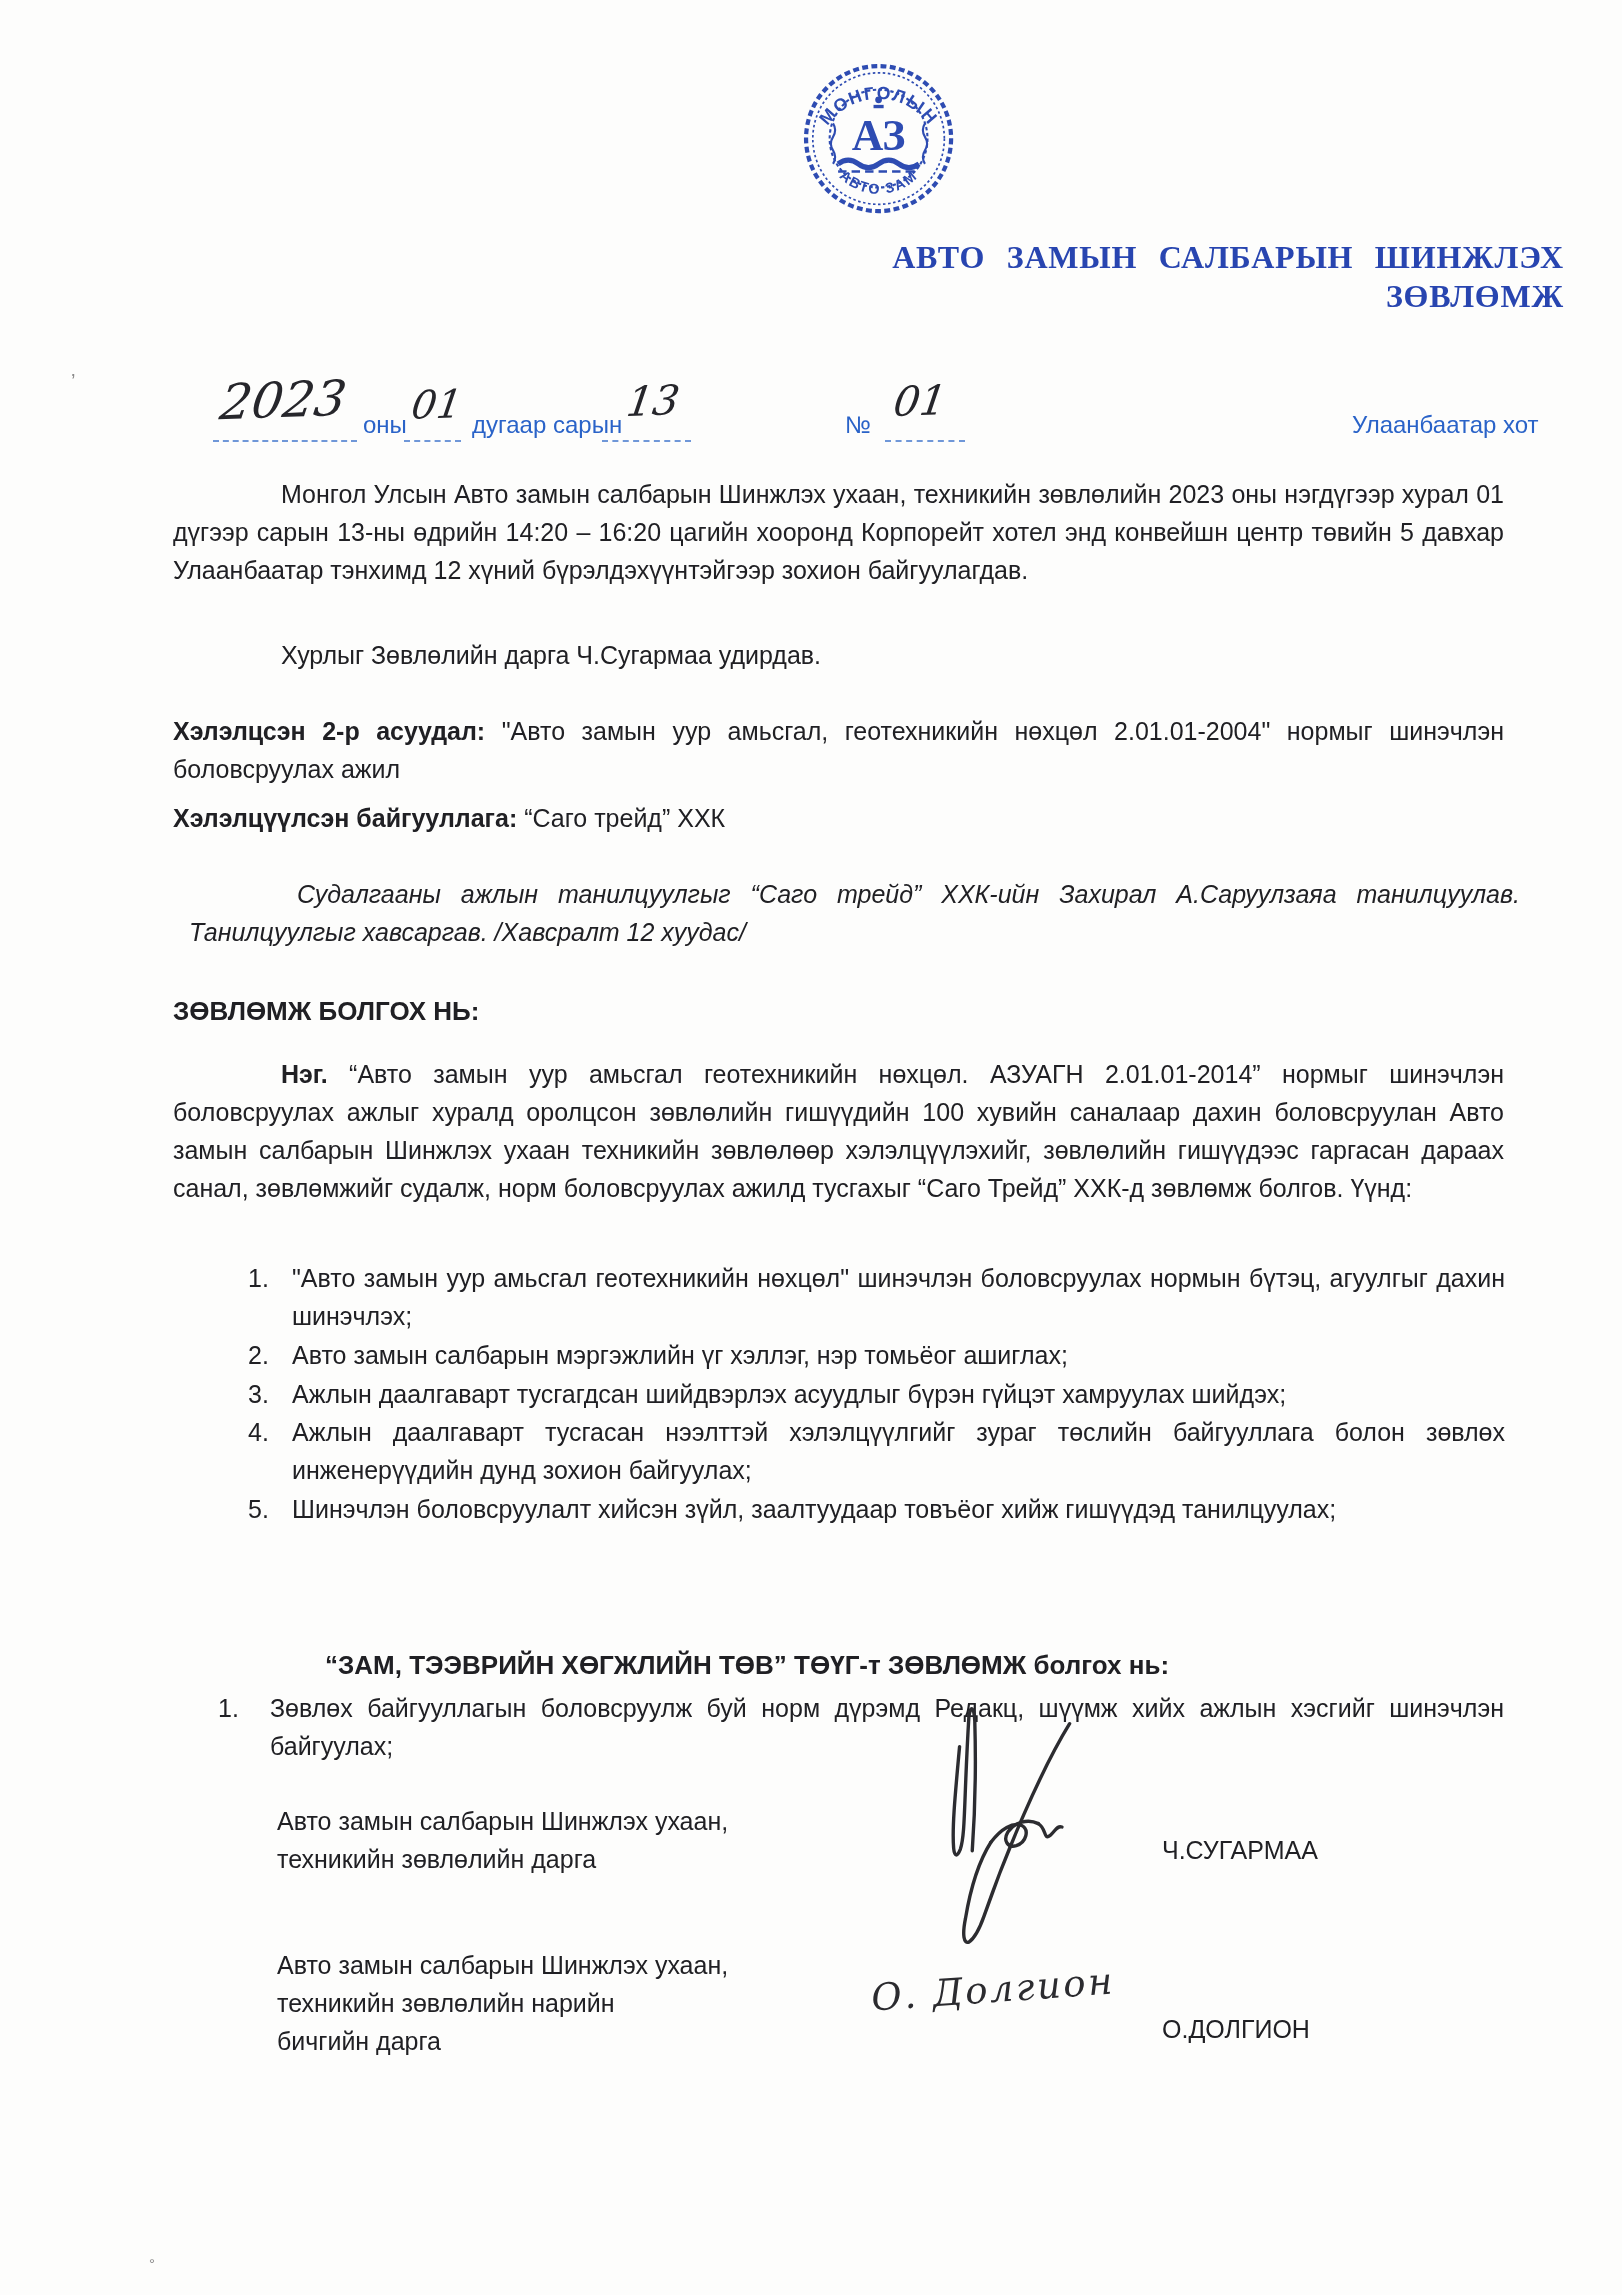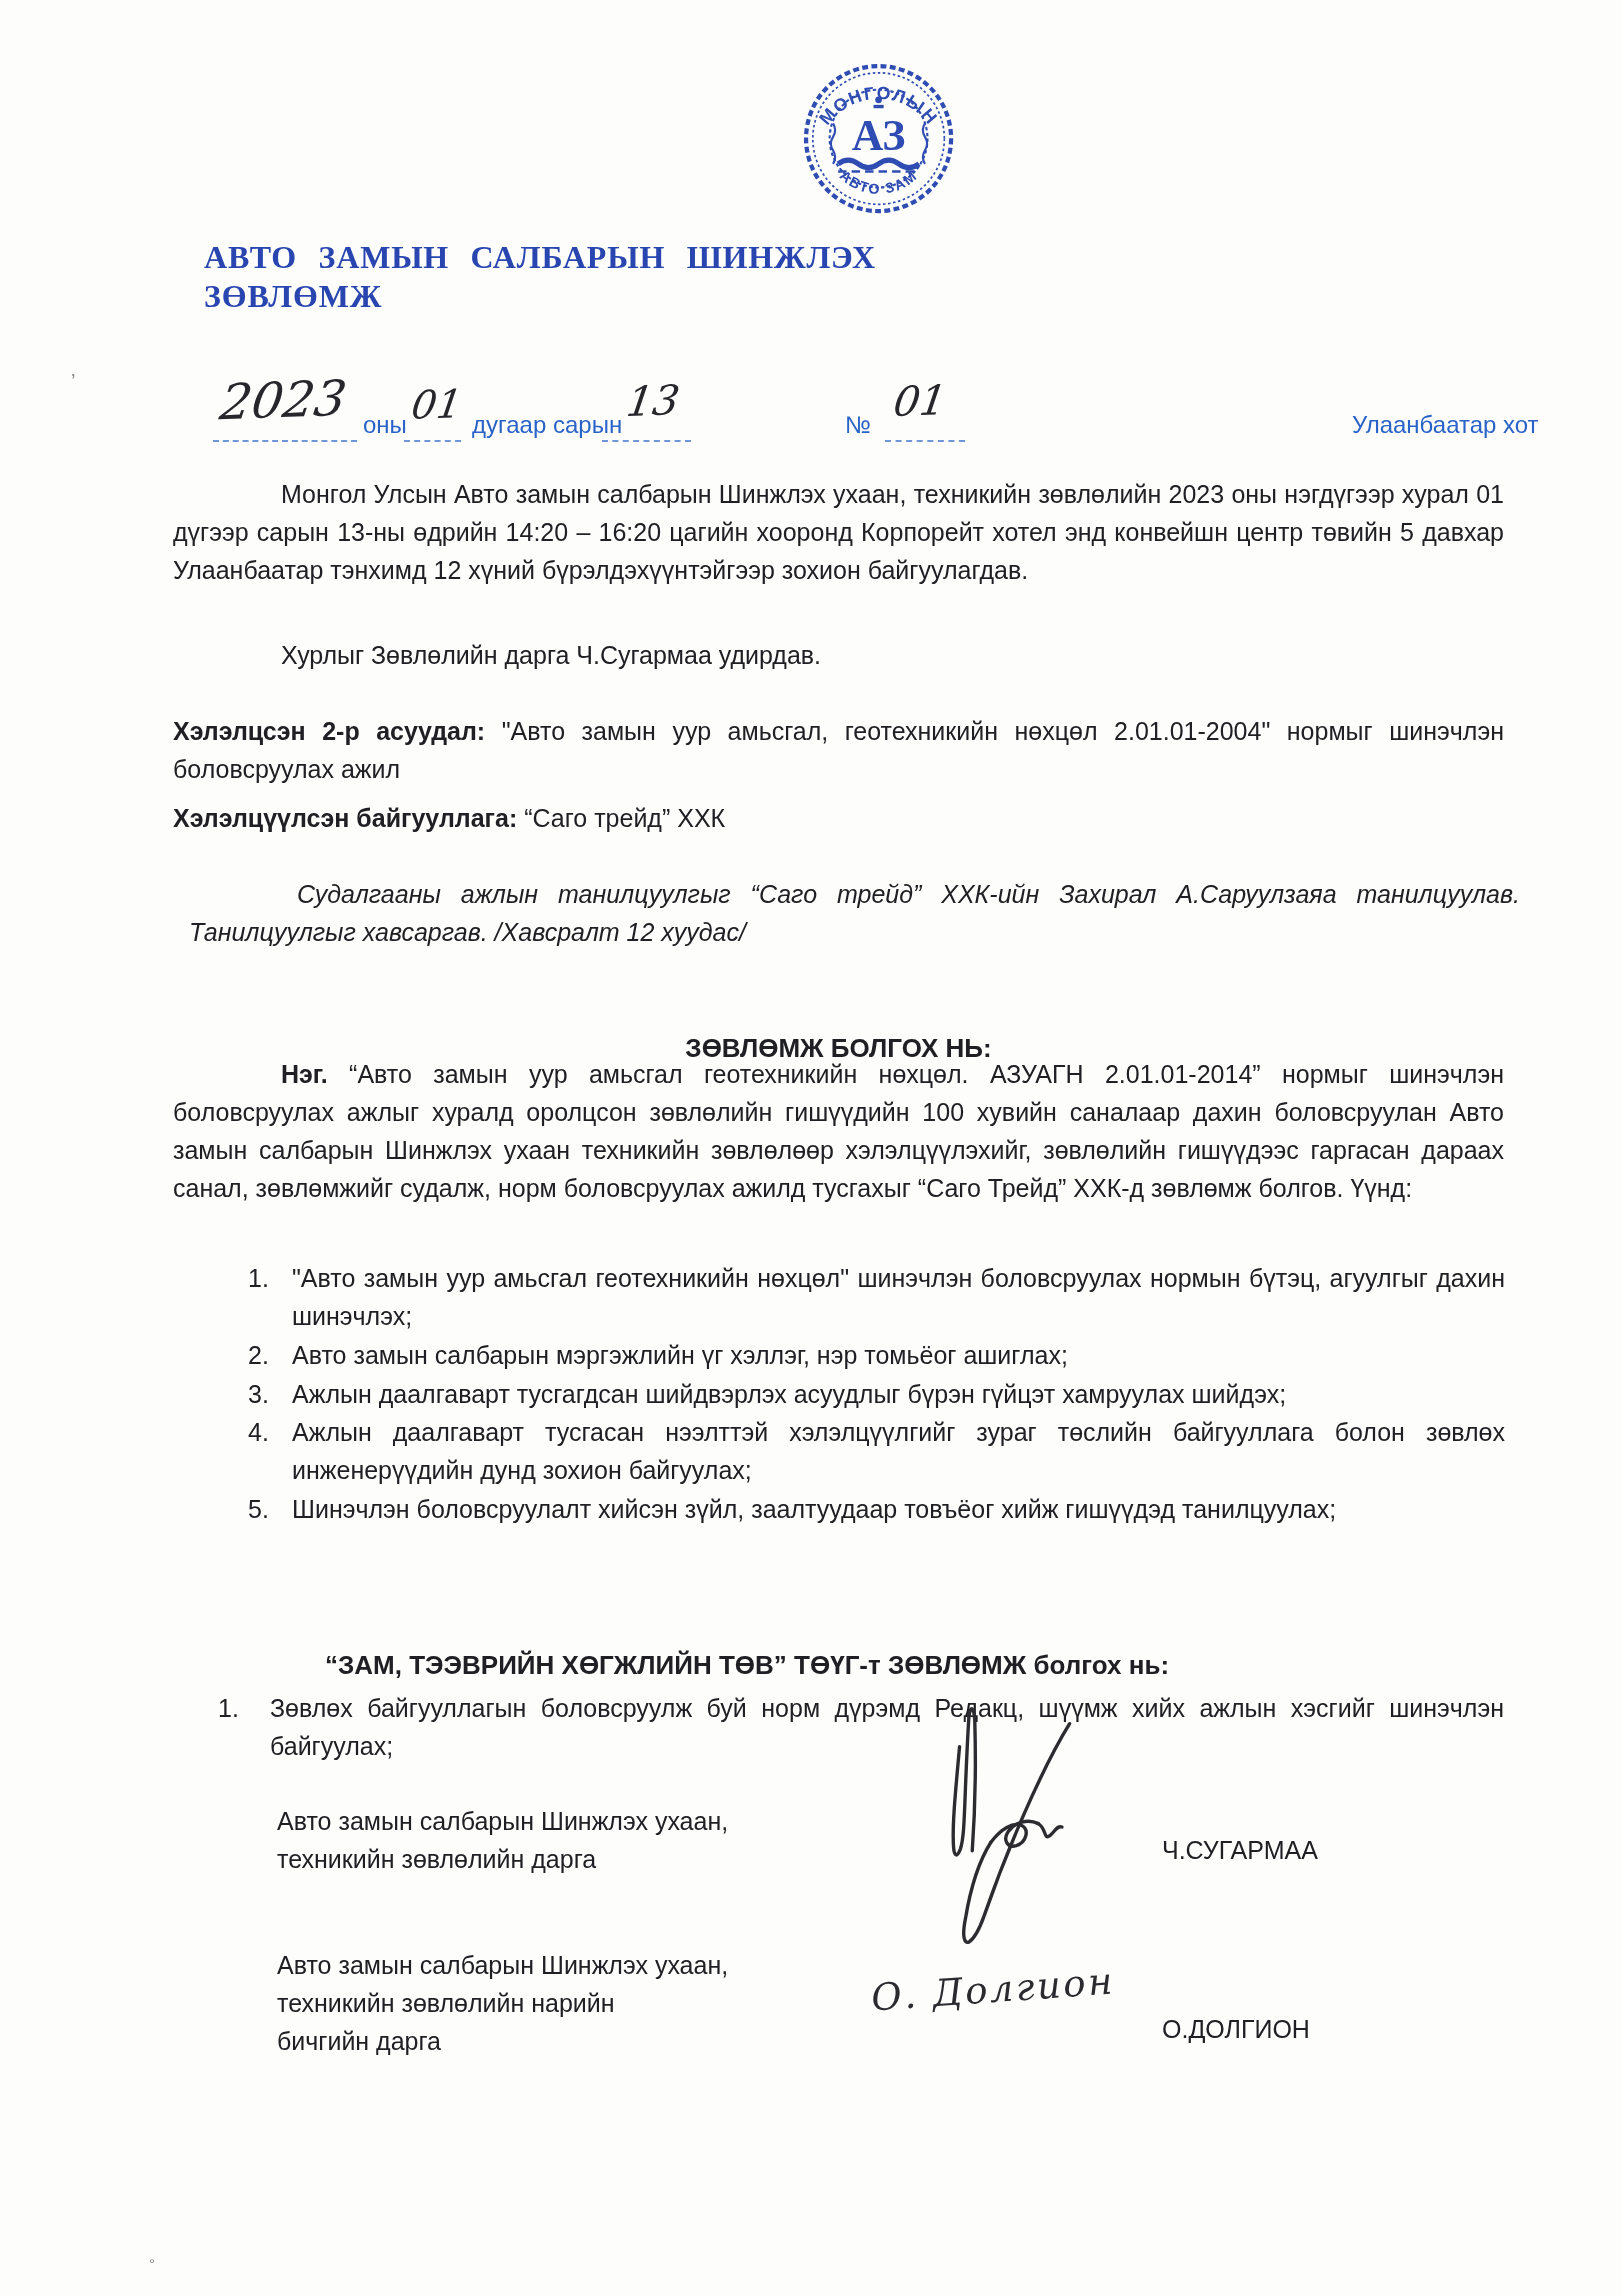--- a/index.html
+++ b/index.html
@@ -4,22 +4,22 @@
 <style>
   html,body{margin:0;padding:0;background:#e8e8e8;}
   .page{
     position:relative; width:1623px; height:2295px; margin:0 auto;
     background:#fdfdfc; overflow:hidden;
     font-family:"Liberation Sans", sans-serif; color:#202024;
   }
   
   .logo-wrap{position:absolute; left:801px; top:61px; width:156px; height:156px;}
   .doc-title{
-    position:absolute; left:204px; top:238px; width:1352px;
-    text-align:left; font-family:"Liberation Serif", serif; font-weight:bold;
+    position:absolute; left:212px; top:238px; width:1352px;
+    text-align:right; font-family:"Liberation Serif", serif; font-weight:bold;
     font-size:32px; line-height:39px; letter-spacing:0.8px; word-spacing:12.7px;
     color:#2845b0;
   }
   
   .dateline{position:absolute; left:0; top:0; width:1623px; height:0;}
   .dl-print{
     position:absolute; color:#2a63c8; font-size:24px; white-space:nowrap;
     font-family:"Liberation Sans", sans-serif;
   }
   .dl-hand{
@@ -30,22 +30,22 @@
   .dl-rule{position:absolute; border-bottom:2.5px dashed #6f97d8; height:0;}
   
   .para{
     position:absolute; left:173px; width:1331px;
     font-size:25px; line-height:38px; text-align:justify; text-align-last:left;
   }
   .indent{text-indent:108px;}
   .b{font-weight:bold;margin-top:30px;}
   .it{font-style:italic;}
   .center-head{
-    position:absolute; left:173px; width:1331px; text-align:center;
-    font-weight:bold; font-size:26px;margin-top:37px;
+    position:absolute; left:173px; width:1331px; text-align:left;
+    font-weight:bold; font-size:26px;
   }
   
   .olist{position:absolute; left:248px; width:1257px; font-size:25px; line-height:38px;}
   .olist .row{display:flex; margin-bottom:0.8px;}
   .olist .num{flex:0 0 44px;}
   .olist .txt{flex:1 1 auto; text-align:justify; text-align-last:left;}
   .olist2{left:218px; width:1286px;}
   .olist2 .num{flex:0 0 52px;}
   
   .sig-label{position:absolute; left:277px; width:609px; font-size:25px; line-height:38px;}

